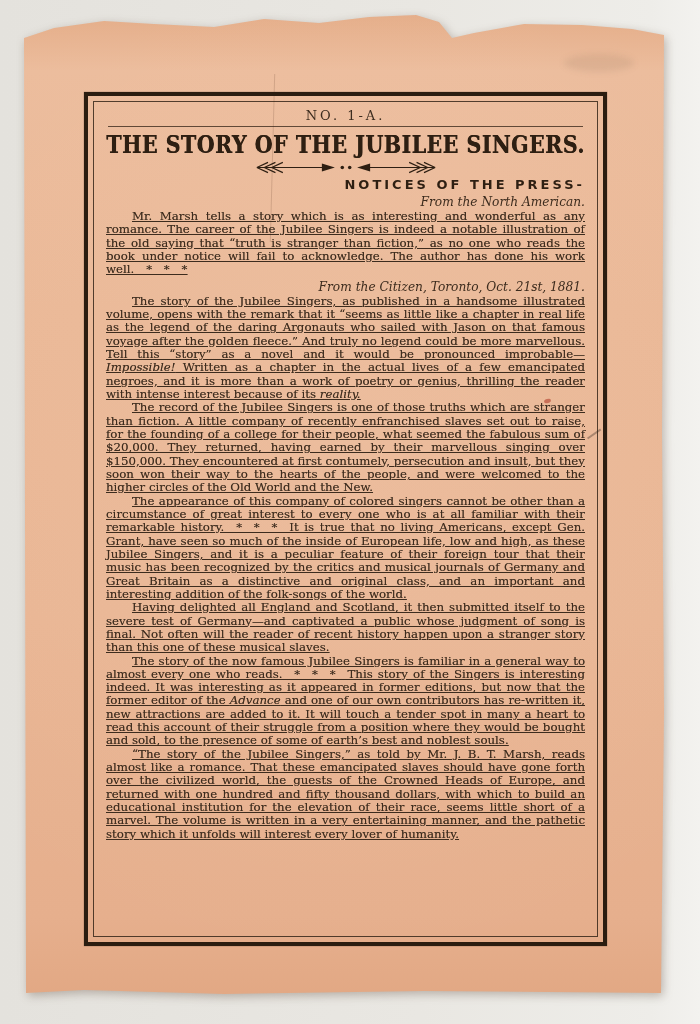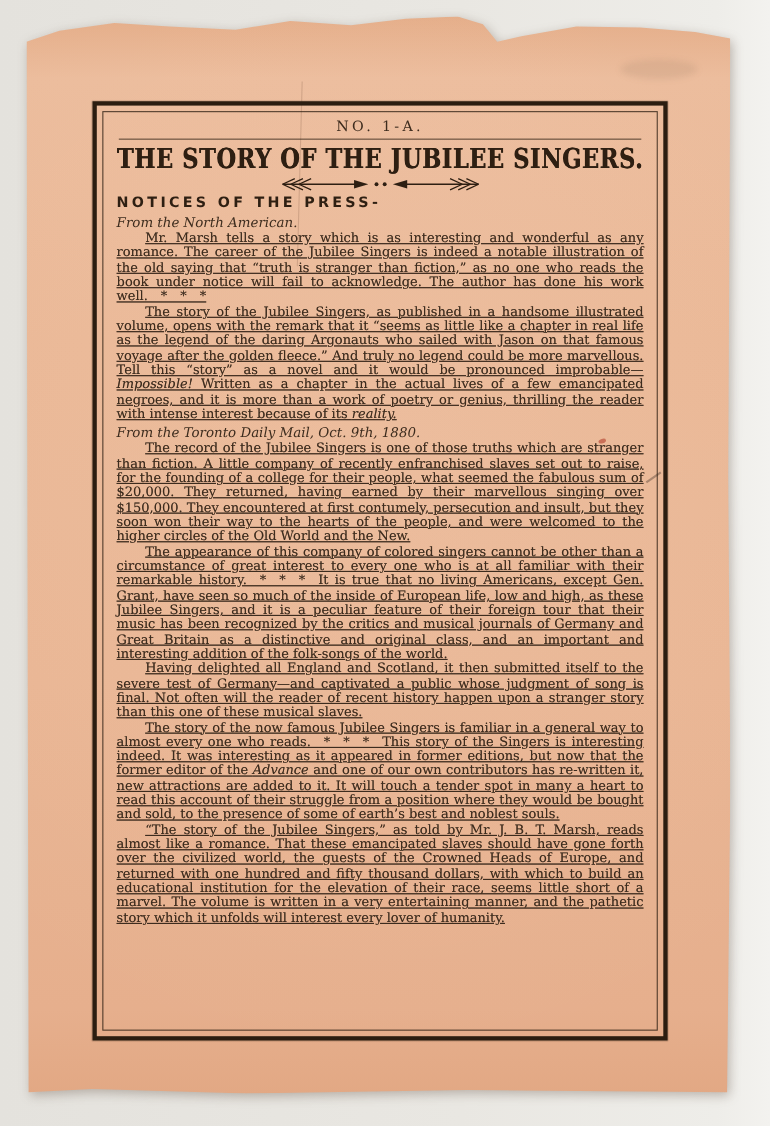--- a/index.html
+++ b/index.html
@@ -68,26 +68,26 @@
   .header-rule{height:1px;background:rgba(50,34,20,.75);margin:3px 2px 5px;}
   .title{
     margin:3px 0 5px;text-align:center;white-space:nowrap;
     font-size:20.5px;font-weight:bold;letter-spacing:.5px;color:var(--title-ink);
     transform:scaleY(1.22);transform-origin:center;
     text-shadow:.4px 0 currentColor;
   }
   .ornament{line-height:0;text-align:center;margin:5px 0 2px;}
   .ornament svg{display:inline-block;}
   .subtitle{
-    margin:3px 0 0;text-align:left;
+    margin:3px 0 0;text-align:right;
     font-family:"DejaVu Sans", sans-serif;font-weight:bold;
     font-size:13px;letter-spacing:3px;color:var(--title-ink);
   }
   .section .source{
-    text-align:left;font-style:italic;font-size:12.2px;
+    text-align:right;font-style:italic;font-size:12.2px;
     margin:3px 0 1px;color:var(--ink);
   }
   .section .body{
     margin:0;font-size:11.8px;line-height:1.13;text-align:justify;
     text-indent:26px;color:var(--ink);
     text-shadow:0 0 .4px rgba(61,44,30,.55);
     text-decoration:underline;
   }
   .section .body i{font-style:italic;}
 </style>
@@ -129,24 +129,24 @@
           </div>
 
           <h2 class="subtitle">NOTICES OF THE PRESS-</h2>
 
           <div id="sections">
               <div class="section">
                 <div class="source">From the North American.</div>
                 <p class="body"><span>Mr. Marsh tells a story which is as interesting and wonderful as any romance. The career of the Jubilee Singers is indeed a notable illustration of the old saying that “truth is stranger than fiction,” as no one who reads the book under notice will fail to acknowledge.  The author has done his work well. *  *  *</span></p>
               </div>
               <div class="section">
+                <div class="source">From the Citizen, Toronto, Oct. 21st, 1881.</div>
                 <p class="body"><span>The story of the Jubilee Singers, as published in a handsome illustrated volume, opens with the remark that it “seems as little like a chapter in real life as the legend of the daring Argonauts who sailed with Jason on that famous voyage after the golden fleece.”  And truly no legend could be more marvellous. Tell this “story” as a novel and it would be pronounced improbable—</span><i>Impossible!</i><span> Written as a chapter in the actual lives of a few emancipated negroes, and it is more than a work of poetry or genius, thrilling the reader with intense interest because of its </span><i>reality.</i></p>
               </div>
               <div class="section">
-                <div class="source">From the Toronto Daily Mail, Oct. 9th, 1880.</div>
                 <p class="body"><span>The record of the Jubilee Singers is one of those truths which are stranger than fiction.  A little company of recently enfranchised slaves set out to raise, for the founding of a college for their people, what seemed the fabulous sum of $20,000.  They returned, having earned by their marvellous singing over $150,000.  They encountered at first contumely, persecution and insult, but they soon won their way to the hearts of the people, and were welcomed to the higher circles of the Old World and the New.</span></p>
               </div>
               <div class="section">
                 <p class="body"><span>The appearance of this company of colored singers cannot be other than a circumstance of great interest to every one who is at all familiar with their remarkable history. *  *  * It is true that no living Americans, except Gen. Grant, have seen so much of the inside of European life, low and high, as these Jubilee Singers, and it is a peculiar feature of their foreign tour that their music has been recognized by the critics and musical journals of Germany and Great Britain as a distinctive and original class, and an important and interesting addition of the folk-songs of the world.</span></p>
               </div>
               <div class="section">
                 <p class="body"><span>Having delighted all England and Scotland, it then submitted itself to the severe test of Germany—and captivated a public whose judgment of song is final.  Not often will the reader of recent history happen upon a stranger story than this one of these musical slaves.</span></p>
               </div>
               <div class="section">
                 <p class="body"><span>The story of the now famous Jubilee Singers is familiar in a general way to almost every one who reads. *  *  * This story of the Singers is interesting indeed.  It was interesting as it appeared in former editions, but now that the former editor of the </span><i>Advance</i><span> and one of our own contributors has re-written it, new attractions are added to it.  It will touch a tender spot in many a heart to read this account of their struggle from a position where they would be bought and sold, to the presence of some of earth’s best and noblest souls.</span></p>

